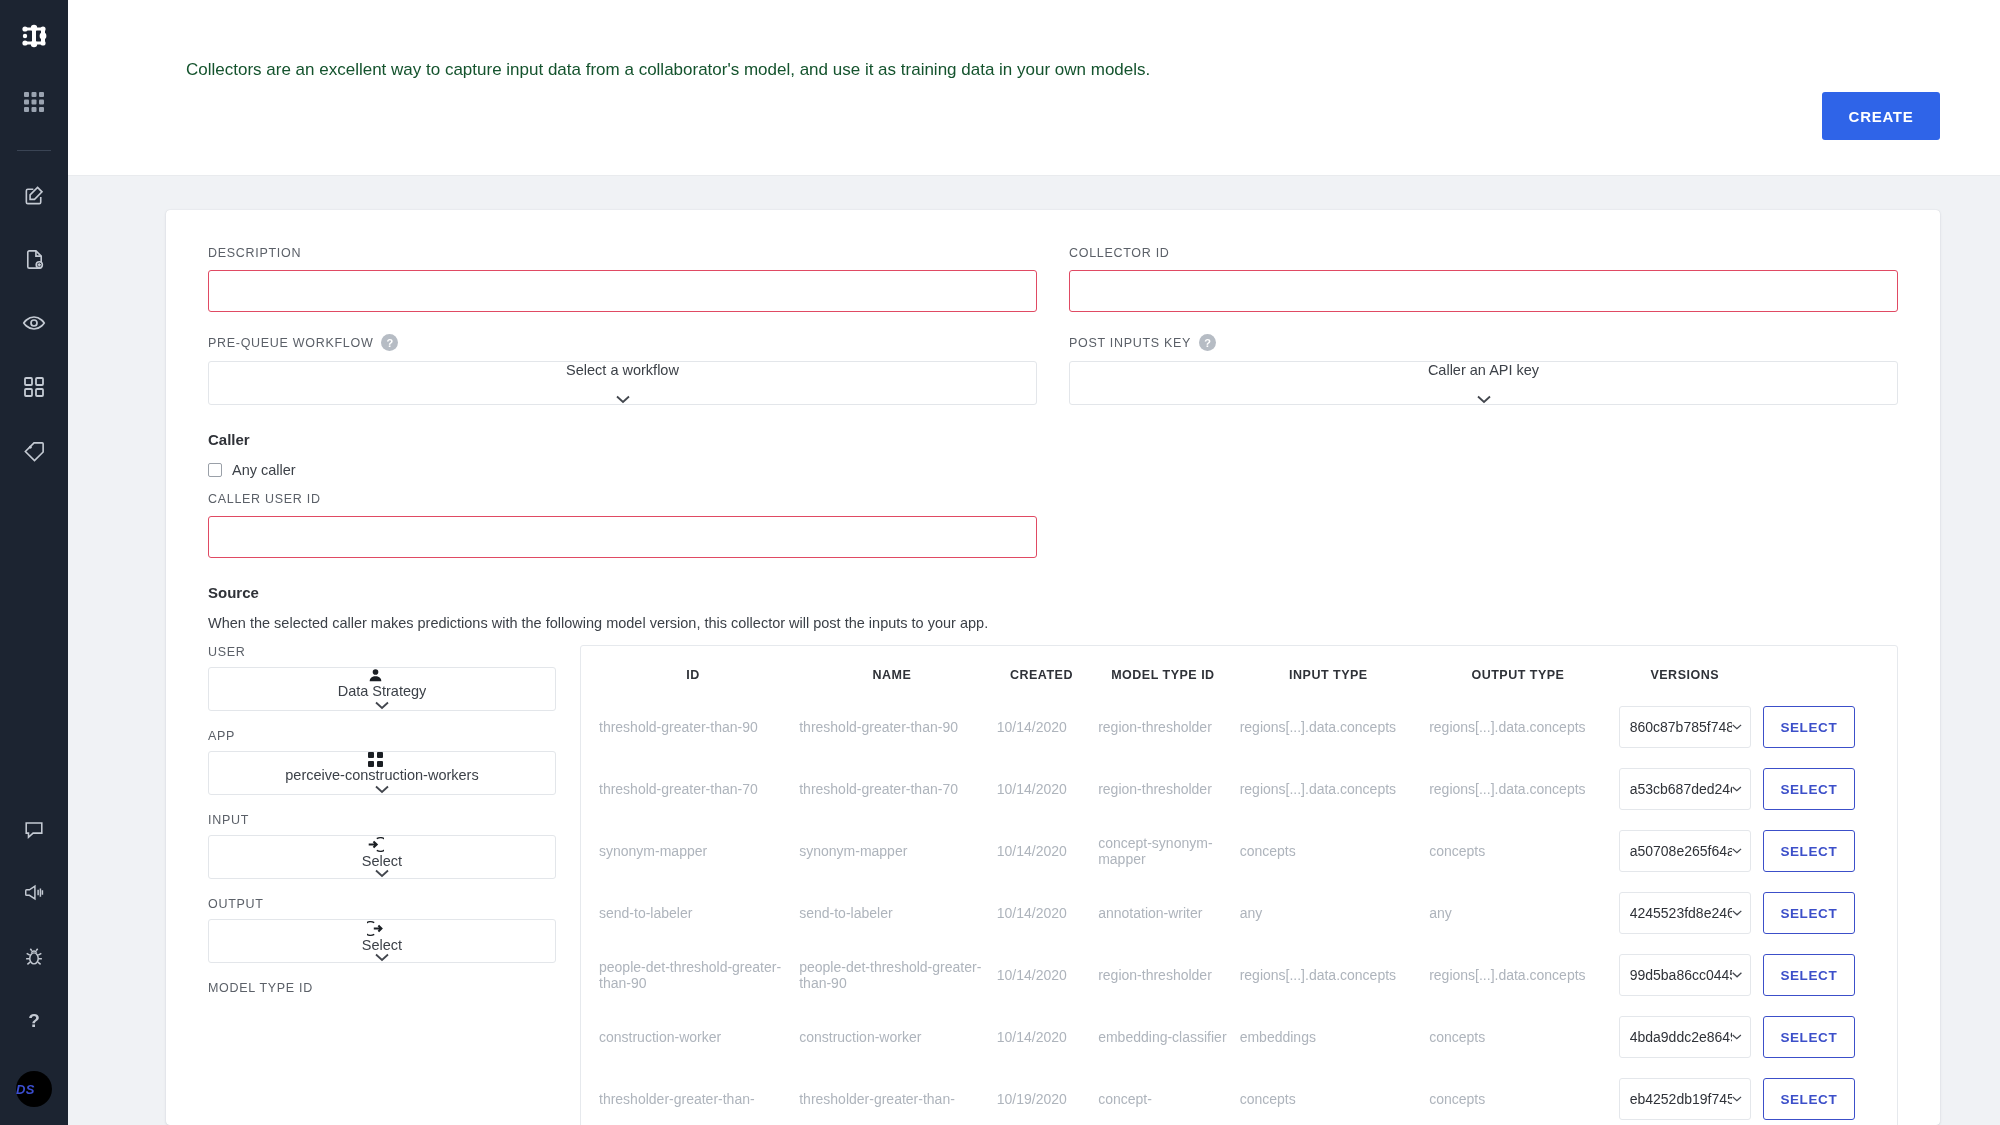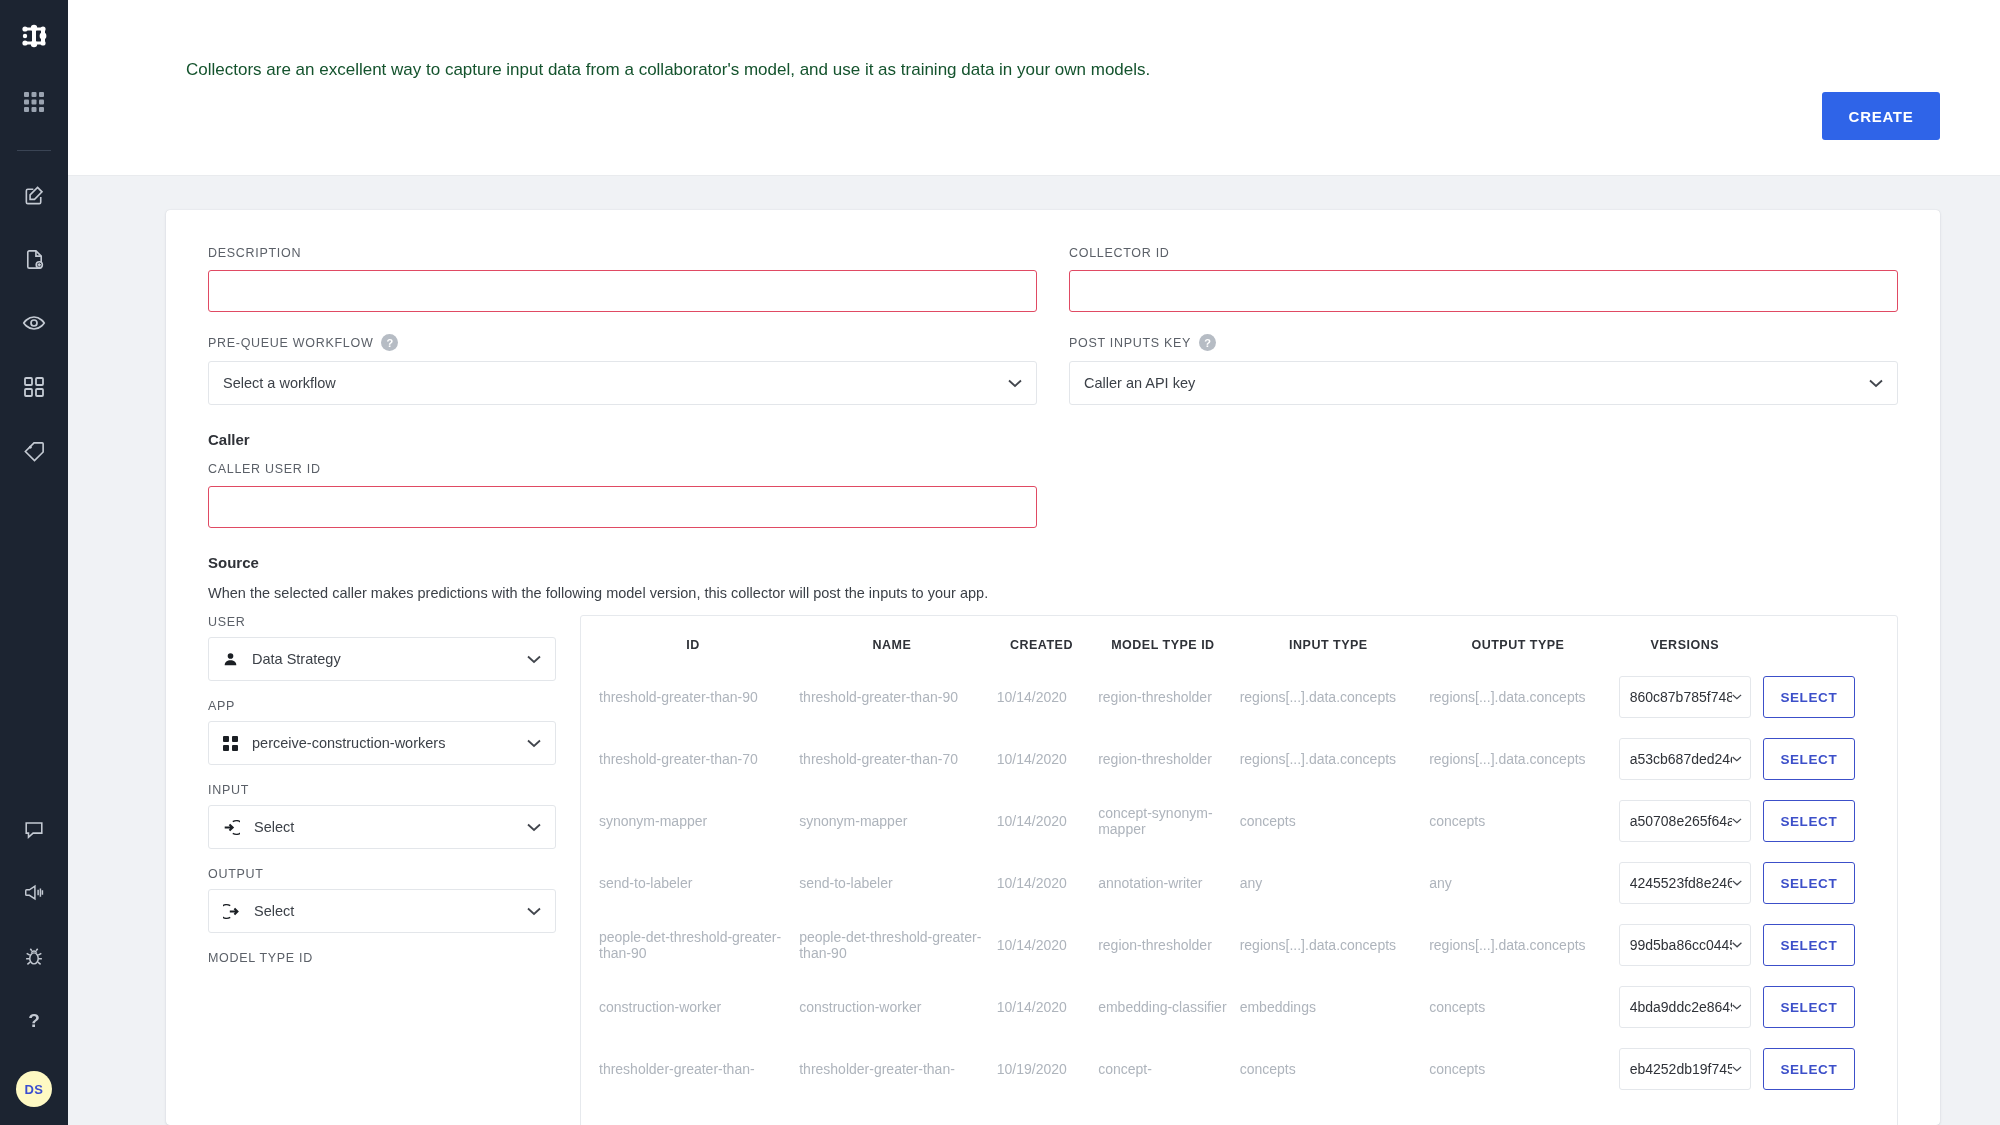--- a/index.html
+++ b/index.html
@@ -24,24 +24,24 @@
     width: 44px; height: 44px; border-radius: 8px;
     display: flex; align-items: center; justify-content: center;
     margin-bottom: 20px;
     cursor: pointer;
   }
   .sb-divider { width: 34px; height: 1px; background: #3a4454; margin: 6px 0 22px 0; }
   .sb-spacer { flex: 1 1 auto; }
   .sb-bottom { display:flex; flex-direction:column; align-items:center; padding-bottom: 18px; }
   .sb-avatar {
     width: 36px; height: 36px; border-radius: 50%;
-    background: #fef9c3; color: #3b4ed0;
-    display:flex; align-items:center; justify-content:center;
+    background: #000000; color: #3b4ed0;
+    display:flex; align-items:center; 
     font-size: 13px; font-weight: bold; letter-spacing: .4px;
-    margin-top: 8px; cursor:pointer;
+    margin-top: 8px; cursor:pointer;font-style:italic;
   }
 
   
   .main { flex: 1 1 auto; height: 1125px; display: flex; flex-direction: column; background: #f0f2f5; }
   .pagehead {
     background: #ffffff; height: 176px;
     padding: 52px 60px 0 118px;
     border-bottom: 1px solid #e9ebee;
     position: relative;
     flex: 0 0 auto;
@@ -93,20 +93,21 @@
     font-family: "Liberation Sans", sans-serif;
   }
   .select-box {
     width: 100%; height: 44px;
     border: 1px solid #e3e6ea; border-radius: 3px;
     background: #fff;
     display: flex; align-items: center;
     padding: 0 14px;
     font-size: 14.5px; color: #3c4148;
     cursor: pointer;
+    flex-direction: column;
   }
   .select-box .sv { flex: 1 1 auto; overflow: hidden; white-space: nowrap; text-overflow: ellipsis; }
   .chev { color: #42464d; flex: 0 0 auto; }
   .gap-sm { height: 22px; }
   .gap-md { height: 26px; }
 
   .sec-title { font-size: 15px; font-weight: bold; color: #2f3238; margin-bottom: 14px; }
   .sec-desc { font-size: 14.5px; color: #3c4148; margin-top: 4px; margin-bottom: 14px; }
   .checkrow { display: flex; align-items: center; gap: 10px; margin-bottom: 14px; }
   .cbox { width: 14px; height: 14px; border: 1px solid #9aa0a8; border-radius: 2px; background:#fff; cursor:pointer; }
@@ -318,20 +319,24 @@
                   <path d="M1 1.5L7 7l6-5.5"></path>
                 </svg>
             </div>
           </div>
         </div>
 
         <div class="gap-md"></div>
 
         <div>
           <div class="sec-title">Caller</div>
+          <div class="checkrow">
+            <span class="cbox"></span>
+            <span>Any caller</span>
+          </div>
           <div class="field-label">CALLER USER ID</div>
           <div style="width:calc(50% - 16px)">
             <input class="input-err" type="text" style="">
           </div>
         </div>
 
         <div class="gap-md"></div>
 
         <div>
           <div class="sec-title">Source</div>

